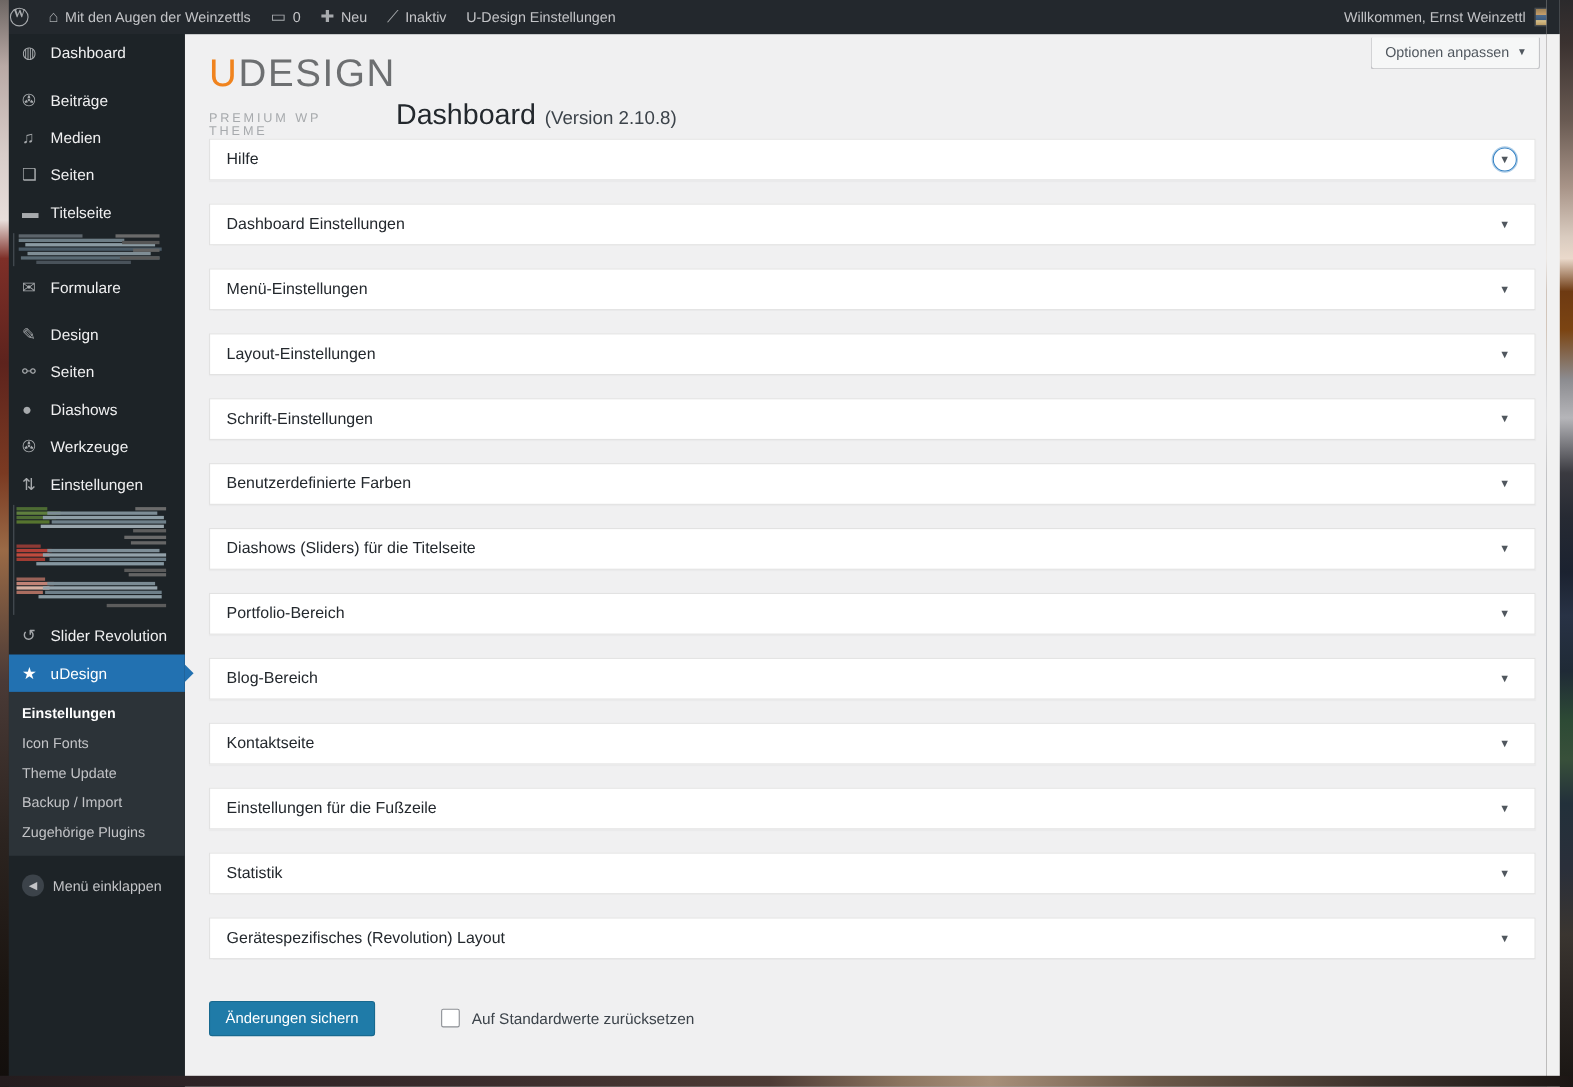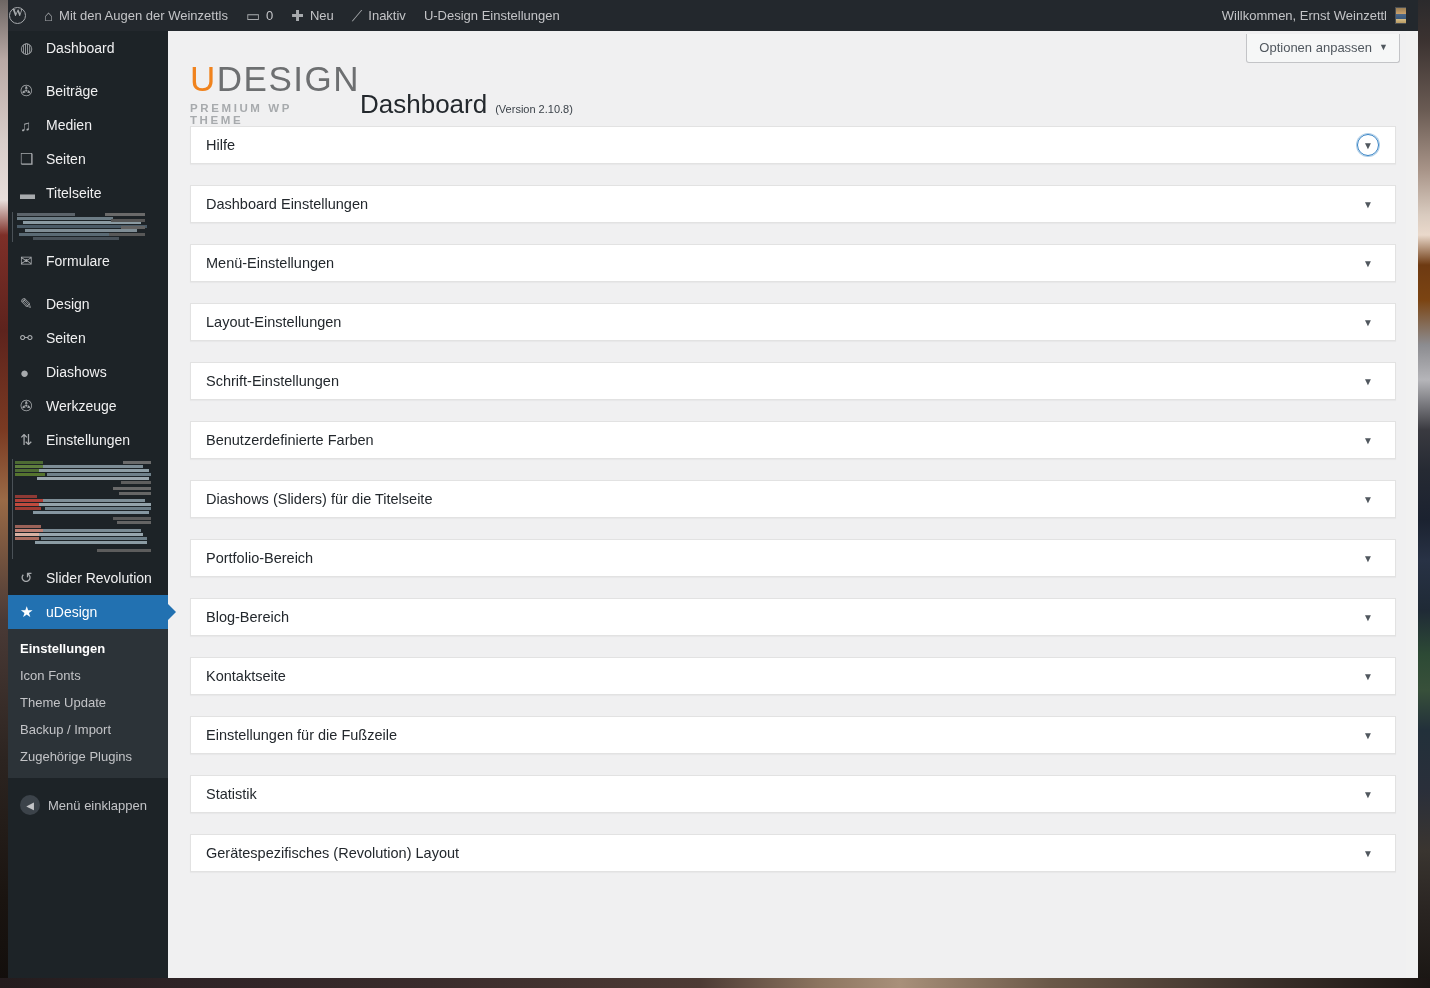--- a/index.html
+++ b/index.html
@@ -255,32 +255,32 @@
     letter-spacing: 1.5px;
     color: #6d6f71;
     font-weight: 300;
     line-height: 1;
   }
   #logo .logo-u { color: #f0831e; }
   #logo .logo-sub {
     font-size: 11.5px;
     letter-spacing: 2.6px;
     color: #a7aaad;
-    margin-top: 6px;
-    font-weight: 700;
+    margin-top: 18px;
+    font-weight: 400;
   }
   #titleblock {
     margin-left: 22px;
     padding-bottom: 6px;
     display: flex;
     align-items: baseline;
     gap: 8px;
   }
   #titleblock .t-main { font-size: 26px; color: #23282d; font-weight: normal; }
-  #titleblock .t-ver { font-size: 11px; color: #3c434a; }
+  #titleblock .t-ver { font-size: 17px; color: #3c434a; }
 
   #panels { padding: 0 22px 0 22px; }
   .panel {
     background: #fff;
     border: 1px solid #e2e2e2;
     height: 38px;
     margin-bottom: 21px;
     display: flex;
     align-items: center;
     justify-content: space-between;
@@ -555,20 +555,27 @@
       <div class="panel">
         <span class="p-label">Statistik</span>
         <span class="p-caret">▼</span>
       </div>
       <div class="panel">
         <span class="p-label">Gerätespezifisches (Revolution) Layout</span>
         <span class="p-caret">▼</span>
       </div>
     </div>
 
+    <div id="actionrow">
+      <button id="save-btn">Änderungen sichern</button>
+      <div id="reset-wrap">
+        <span id="reset-box"></span>
+        <span id="reset-label">Auf Standardwerte zurücksetzen</span>
+      </div>
+    </div>
   </div>
 
   <div class="edge-strip edge-left"></div>
   <div class="edge-right-inner"></div>
   <div class="edge-right-dark-top"></div>
   <div class="edge-strip edge-right"></div>
   <div class="bottom-strip"></div>
 
 </div>
 

